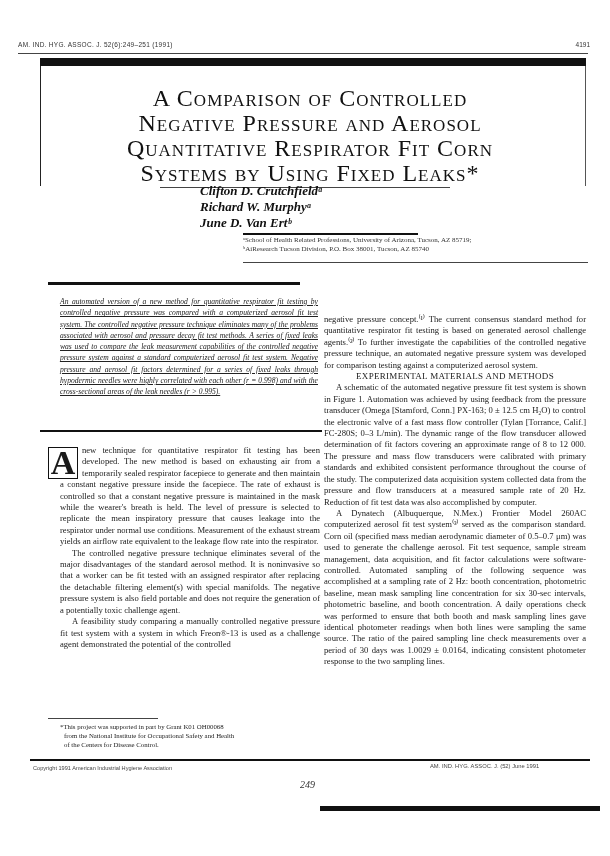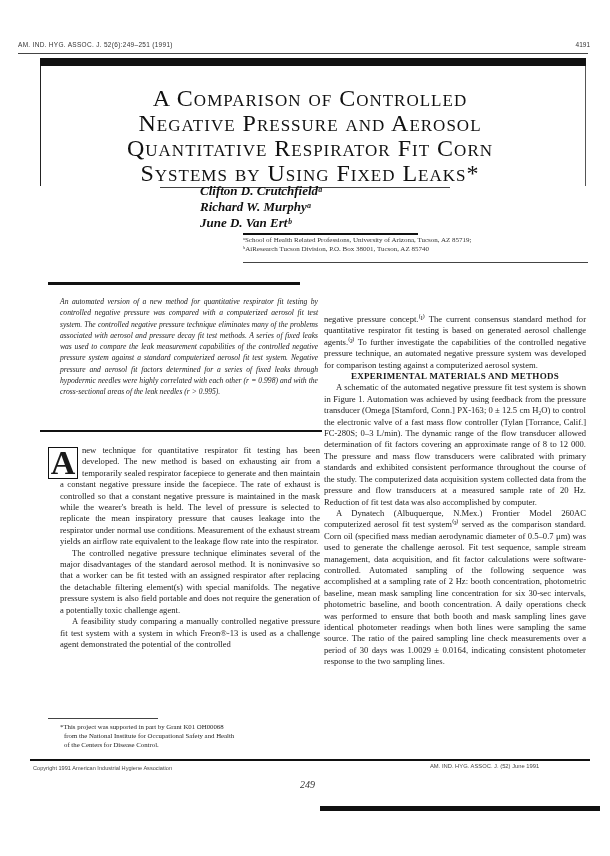--- a/index.html
+++ b/index.html
@@ -10,28 +10,28 @@
   .rule-thin { height:1px; background:#444; }
   .rule-thick { background:#111; }
   .title-box-left { left:40px; top:66px; width:1px; height:120px; background:#222; }
   .title-box-right { left:585px; top:66px; width:1px; height:120px; background:#555; }
   .title { left:60px; top:86px; width:500px; text-align:center; font-family:"Liberation Serif", serif; font-size:24px; line-height:25px; font-variant:small-caps; letter-spacing:1px; color:#111; }
   .title span { display:block; }
   .authors { left:200px; top:183px; width:240px; text-align:left; font-family:"Liberation Serif", serif; font-style:italic; font-weight:bold; font-size:13px; line-height:16px; color:#111; }
   .authors span { display:block; }
   .affil { left:243px; top:236px; width:350px; font-family:"Liberation Serif", serif; font-size:7px; line-height:9px; color:#333; }
   .affil span { display:block; }
-  .abstract { left:60px; top:296px; width:258px; font-family:"Liberation Serif", serif; font-style:italic; font-size:7.6px; line-height:11.3px; color:#222; text-align:justify; }
+  .abstract { left:60px; top:296px; width:258px; font-family:"Liberation Serif", serif; font-style:italic; font-size:7.6px; line-height:11.3px; color:#222; text-align:justify;text-decoration:underline; }
   .body-col { font-family:"Liberation Serif", serif; font-size:8.6px; line-height:11.4px; color:#1a1a1a; text-align:justify; }
   .col-left { left:60px; top:445px; width:260px; }
   .col-right { left:324px; top:290px; width:262px;margin-top:24px; }
   .body-col p { margin:0; text-indent:12px; }
   .body-col p.noindent { text-indent:0; }
   .dropcap { float:left; width:28px; height:30px; border:1px solid #111; margin:2px 4px 0 -12px; font-size:34px; line-height:30px; text-align:center; font-weight:bold; font-family:"Liberation Serif", serif; }
-  .section-head { text-align:center; font-weight:bold; font-size:9px; letter-spacing:0.3px; margin:22px 0 10px 0; text-indent:0 !important; }
+  .section-head { text-align:center; font-weight:normal; font-size:9px; letter-spacing:0.3px; margin:22px 0 10px 0; text-indent:0 !important; }
   .footnote { left:60px; top:722px; width:260px; font-family:"Liberation Serif", serif; font-size:6.8px; line-height:9px; color:#222; }
   .footnote span { display:block; }
   .copyright { left:33px; top:765px; font-family:"Liberation Sans", sans-serif; font-size:5.6px; color:#444; }
   .journal-foot { left:430px; top:763px; font-family:"Liberation Sans", sans-serif; font-size:5.8px; color:#444; }
   .page-number { left:300px; top:779px; font-family:"Liberation Serif", serif; font-style:italic; font-size:10px; color:#333; }
 </style>
 </head>
 <body>
 
 <div class="abs running-head">AM. IND. HYG. ASSOC. J. 52(6):249–251 (1991)</div>

